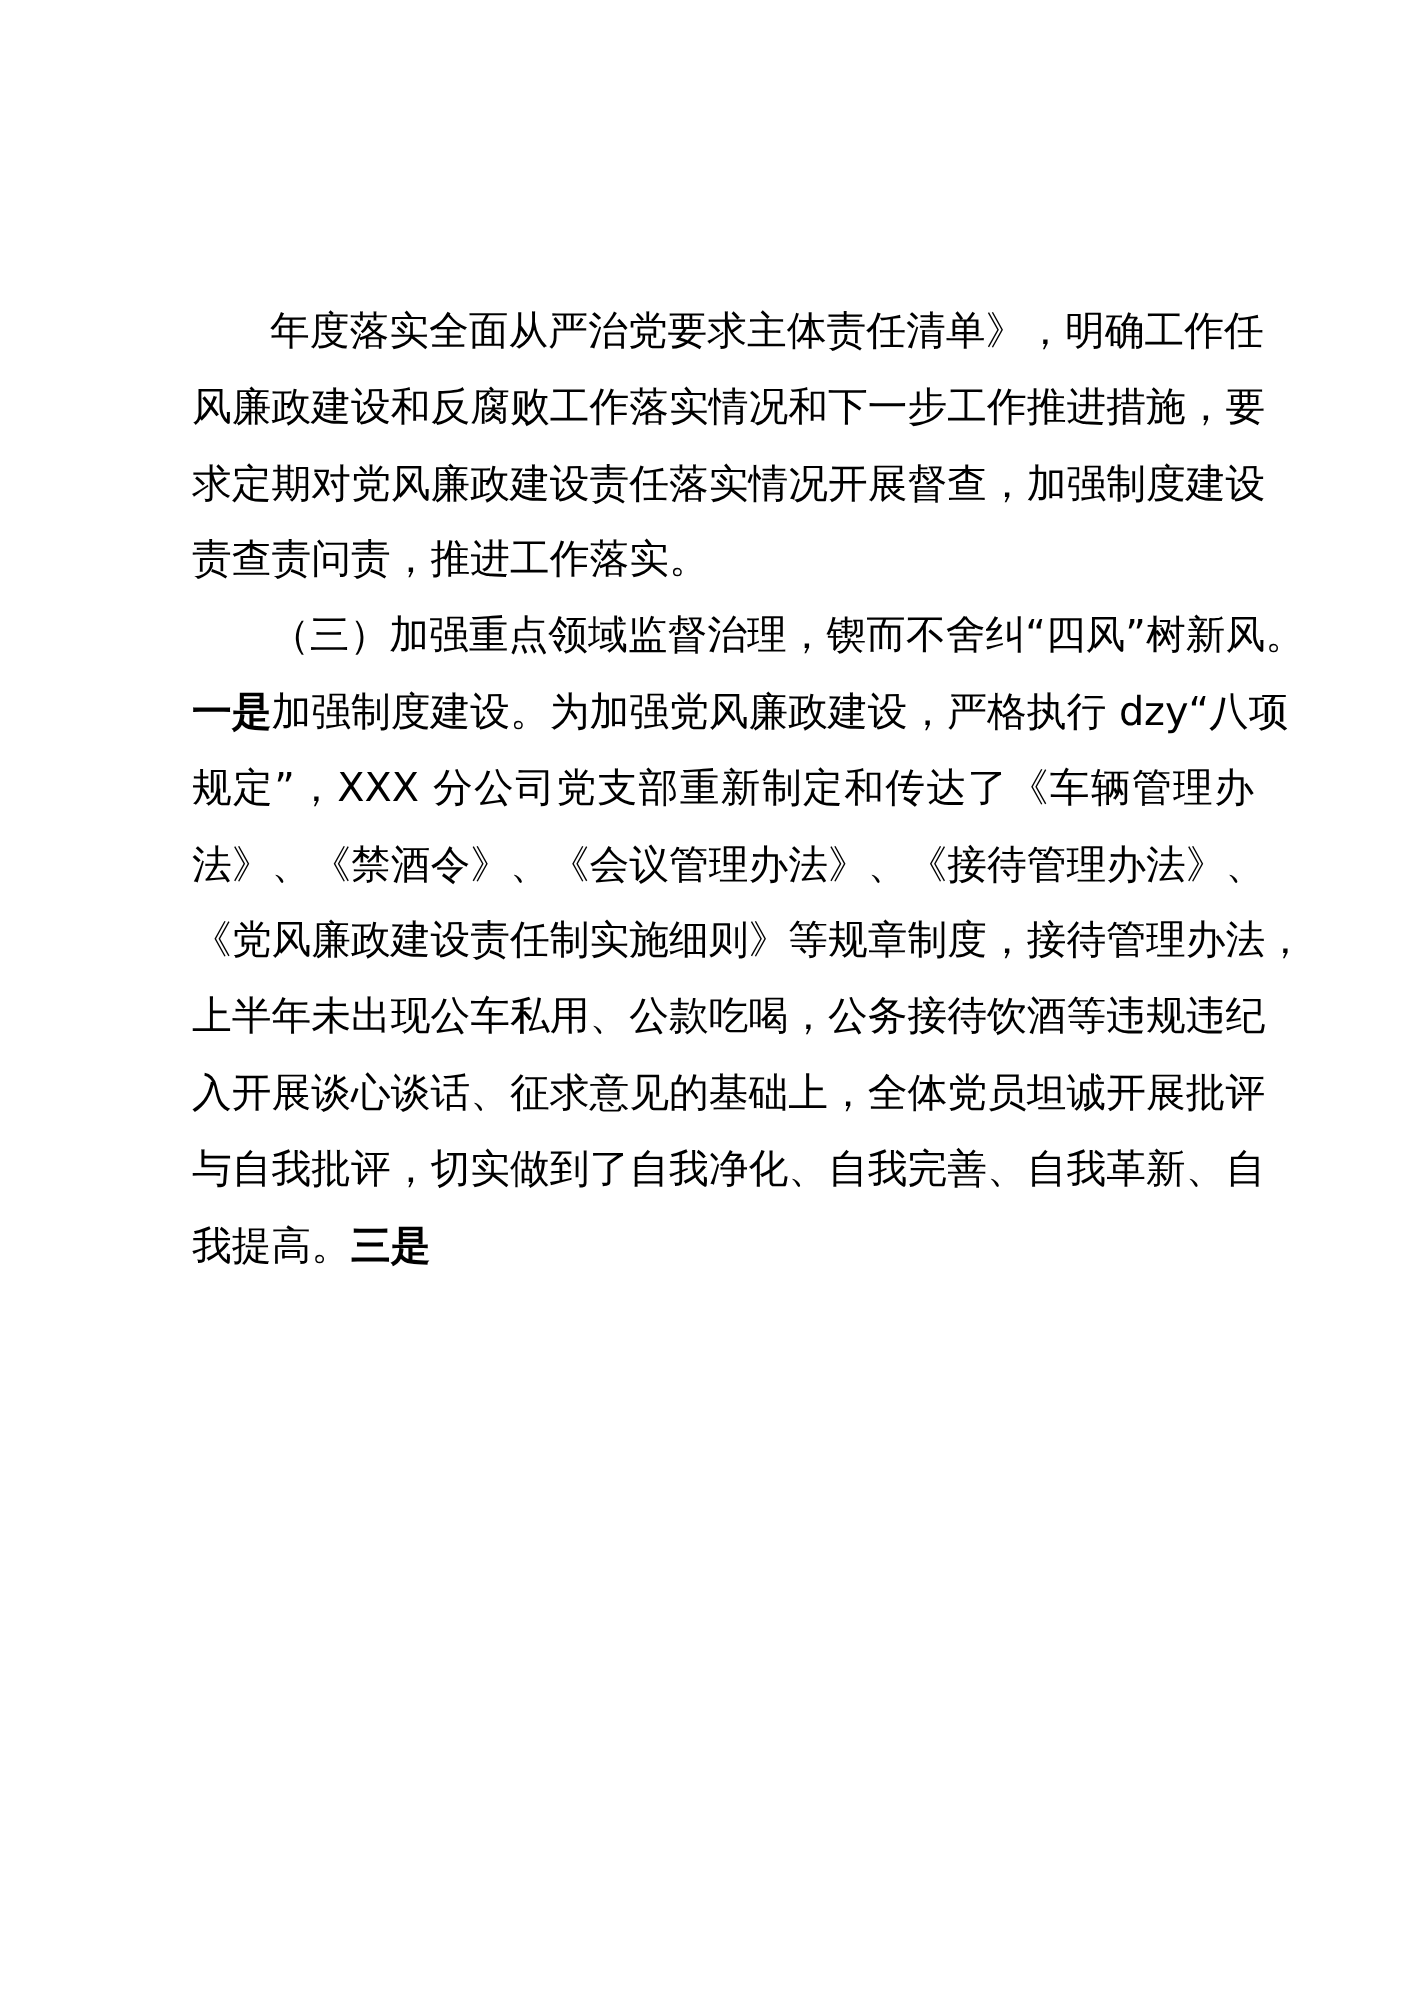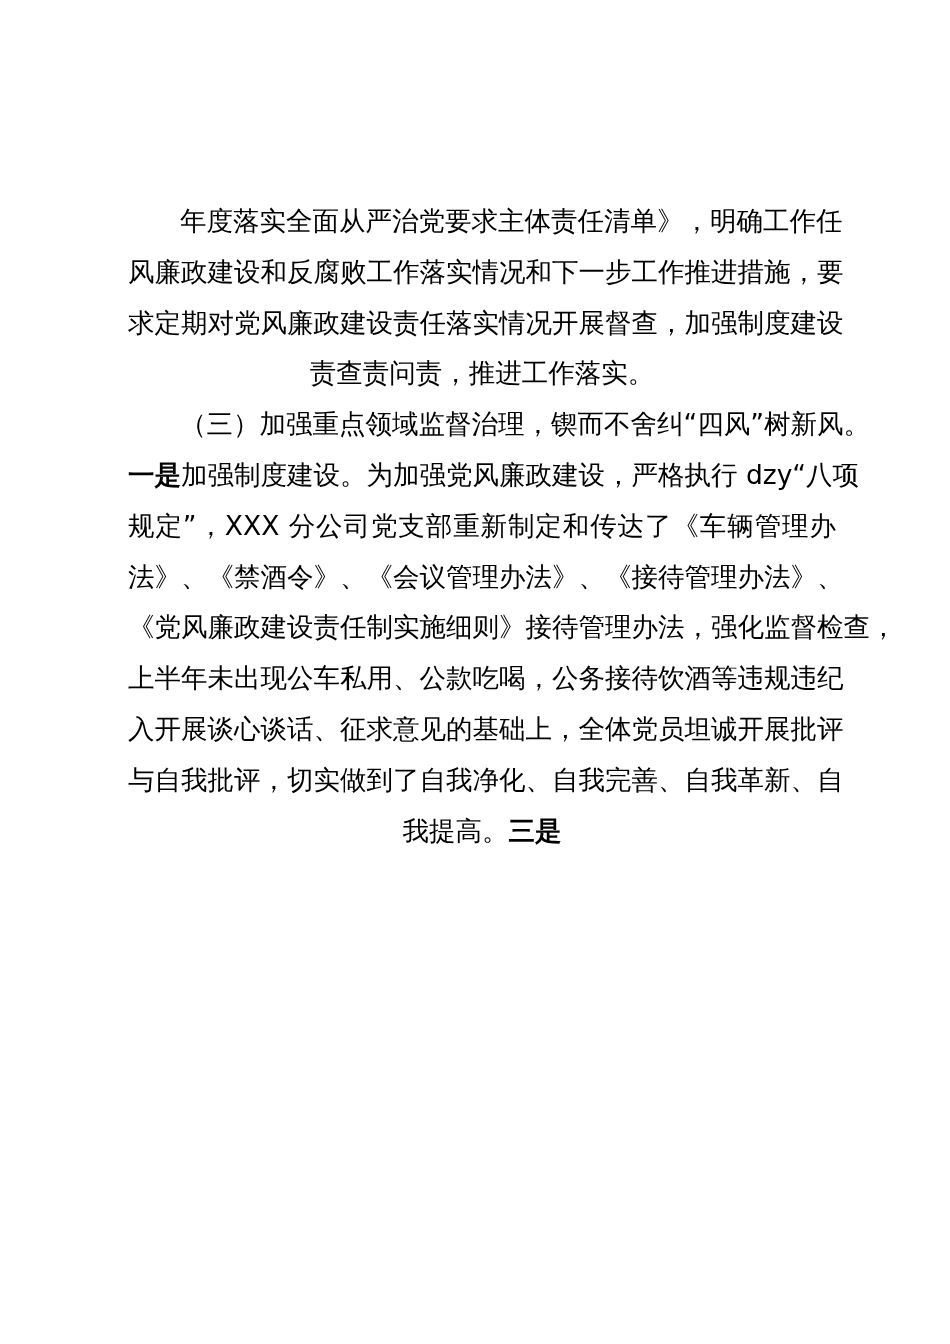--- a/index.html
+++ b/index.html
@@ -30,21 +30,20 @@
       top: 172px;
       width: 708px;
     }
     .line {
       display: block;
       height: 50.8px;
       line-height: 50.8px;
       font-size: 26.5px;
       white-space: nowrap;
       letter-spacing: 0px;
-      text-align: center;
     }
     .indent {
       padding-left: 52px;
     }
     .justify {
       text-align: justify;
       text-align-last: justify;
     }
     b {
       font-weight: bold;
@@ -56,19 +55,19 @@
 <div class="page">
   <div class="body-text">
     <div class="line indent justify">年度落实全面从严治党要求主体责任清单》，明确工作任</div>
     <div class="line justify">风廉政建设和反腐败工作落实情况和下一步工作推进措施，要</div>
     <div class="line justify">求定期对党风廉政建设责任落实情况开展督查，加强制度建设</div>
     <div class="line">责查责问责，推进工作落实。</div>
     <div class="line indent justify">（三）加强重点领域监督治理，锲而不舍纠“四风”树新风。</div>
     <div class="line justify"><b>一是</b><span>加强制度建设。为加强党风廉政建设，严格执行 dzy“八项</span></div>
     <div class="line justify">规定”，XXX 分公司党支部重新制定和传达了《车辆管理办</div>
     <div class="line justify">法》、《禁酒令》、《会议管理办法》、《接待管理办法》、</div>
-    <div class="line justify">《党风廉政建设责任制实施细则》接待管理办法，强化监督检查，</div>
+    <div class="line justify">《党风廉政建设责任制实施细则》等规章制度，接待管理办法，</div>
     <div class="line justify">上半年未出现公车私用、公款吃喝，公务接待饮酒等违规违纪</div>
     <div class="line justify">入开展谈心谈话、征求意见的基础上，全体党员坦诚开展批评</div>
     <div class="line justify">与自我批评，切实做到了自我净化、自我完善、自我革新、自</div>
     <div class="line"><span>我提高。</span><b>三是</b></div>
   </div>
 </div>
 
 </body></html>

